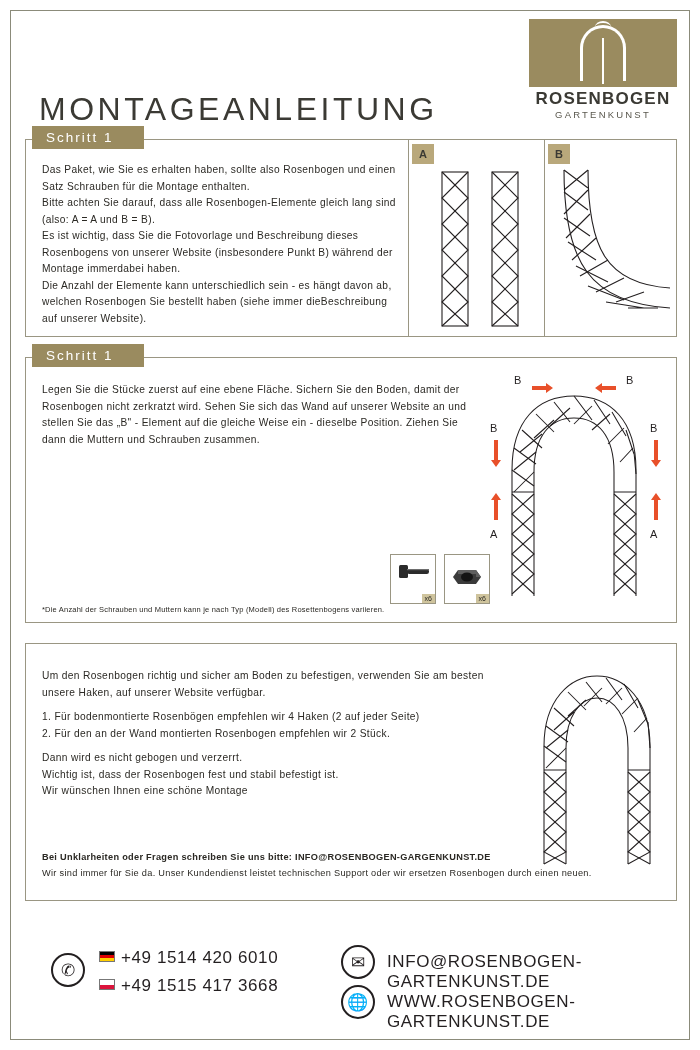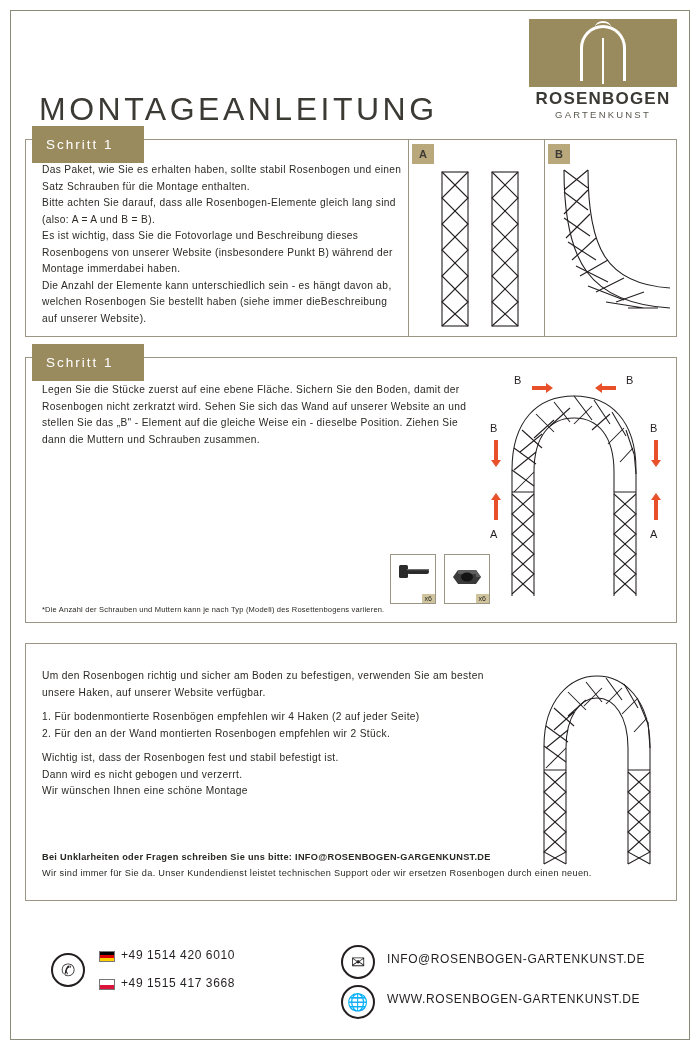--- a/index.html
+++ b/index.html
@@ -88,21 +88,21 @@
   
   .step-block {
     position: absolute;
     left: 14px;
     width: 652px;
     border: 1px solid #9a9683;
   }
   .step-tab {
     position: absolute;
     left: 6px; top: -14px;
-    height: 37px;
+    height: 23px;
     min-width: 112px;
     background: #9a8b5f;
     color: #fff;
     font-size: 13.5px;
     letter-spacing: 2px;
     display: flex;
     align-items: center;
     padding: 0 14px;
   }
   .body-text {
@@ -178,21 +178,21 @@
   .circle-ico {
     position: absolute;
     width: 34px; height: 34px;
     border: 2px solid #231f20;
     border-radius: 50%;
     display: flex; align-items: center; justify-content: center;
     font-size: 17px;
   }
   .f-text {
     position: absolute;
-    font-size: 12px;
+    font-size: 17px;
     letter-spacing: 0.6px;
     color: #231f20;
   }
   .flag {
     position: absolute;
     width: 16px; height: 11px;
     border: 0.5px solid #777;
   }
   .flag-de { background: linear-gradient(to bottom, #000 0 33.3%, #dd0000 33.3% 66.6%, #ffce00 66.6% 100%); }
   .flag-pl { background: linear-gradient(to bottom, #fff 0 50%, #dc143c 50% 100%); }
@@ -210,21 +210,21 @@
     <div class="logo-arch"></div>
   </div>
   <div class="logo-name">ROSENBOGEN</div>
   <div class="logo-sub">GARTENKUNST</div>
 
   <div class="doc-title">MONTAGEANLEITUNG</div>
 
   <div class="step-block" id="step1">
     <div class="step-tab">Schritt 1</div>
     <div class="body-text" id="s1text">
-        <p>Das Paket, wie Sie es erhalten haben, sollte stabil Rosenbogen und einen Satz Schrauben für die Montage enthalten.</p>
+        <p>Das Paket, wie Sie es erhalten haben, sollte also Rosenbogen und einen Satz Schrauben für die Montage enthalten.</p>
         <p>Bitte achten Sie darauf, dass alle Rosenbogen-Elemente gleich lang sind (also: A = A und B = B).</p>
         <p>Es ist wichtig, dass Sie die Fotovorlage und Beschreibung dieses Rosenbogens von unserer Website (insbesondere Punkt B) während der Montage immerdabei haben.</p>
         <p>Die Anzahl der Elemente kann unterschiedlich sein - es hängt davon ab, welchen Rosenbogen Sie bestellt haben (siehe immer dieBeschreibung auf unserer Website).</p>
       </div>
 
     <div class="vdiv" style="left: 382px;"></div>
     <div class="vdiv" style="left: 518px;"></div>
 
     <div class="panel-label" style="left: 386px; top: 4px;">A</div>
     <div class="panel-label" style="left: 522px; top: 4px;">B</div>
@@ -315,22 +315,22 @@
     <div class="footnote">*Die Anzahl der Schrauben und Muttern kann je nach Typ (Modell) des Rosettenbogens variieren.</div>
   </div>
 
   <div class="step-block" id="step3">
     <div class="body-text" id="s3text">
         <p>Um den Rosenbogen richtig und sicher am Boden zu befestigen, verwenden Sie am besten unsere Haken, auf unserer Website verfügbar.</p>
         <p style="height: 8px;"></p>
         <p>1. Für bodenmontierte Rosenbögen empfehlen wir 4 Haken (2 auf jeder Seite)</p>
         <p>2. Für den an der Wand montierten Rosenbogen empfehlen wir 2 Stück.</p>
         <p style="height: 8px;"></p>
+        <p>Dann wird es nicht gebogen und verzerrt.</p>
         <p>Wichtig ist, dass der Rosenbogen fest und stabil befestigt ist.</p>
-        <p>Dann wird es nicht gebogen und verzerrt.</p>
         <p>Wir wünschen Ihnen eine schöne Montage</p>
       </div>
 
     <svg style="position:absolute; left:486px; top:16px;" width="170" height="208" viewBox="0 0 170 208">
       <g stroke="#231f20" stroke-width="1.05" fill="none">
         <path d="M32 204 L32 86 C32 40 58 16 85 16 C112 16 138 40 138 86 L138 204"></path>
         <path d="M54 204 L54 88 C54 56 68 38 85 38 C102 38 116 56 116 88 L116 204"></path>
         <path d="M32 86 L54 102 M34 66 L56 82 M42 48 L62 66 M56 32 L74 50 M74 22 L90 42 M94 18 L110 40 M112 24 L126 48 M126 40 L136 64 M136 62 L138 88"></path>
         <path d="M54 88 L34 108 M56 70 L34 88 M62 52 L42 70 M74 40 L56 56 M90 28 L72 46 M110 28 L94 44 M126 38 L110 54 M135 58 L122 72"></path>
         <path d="M32 112 L54 132 L32 152 L54 172 L32 192 L54 204"></path>

